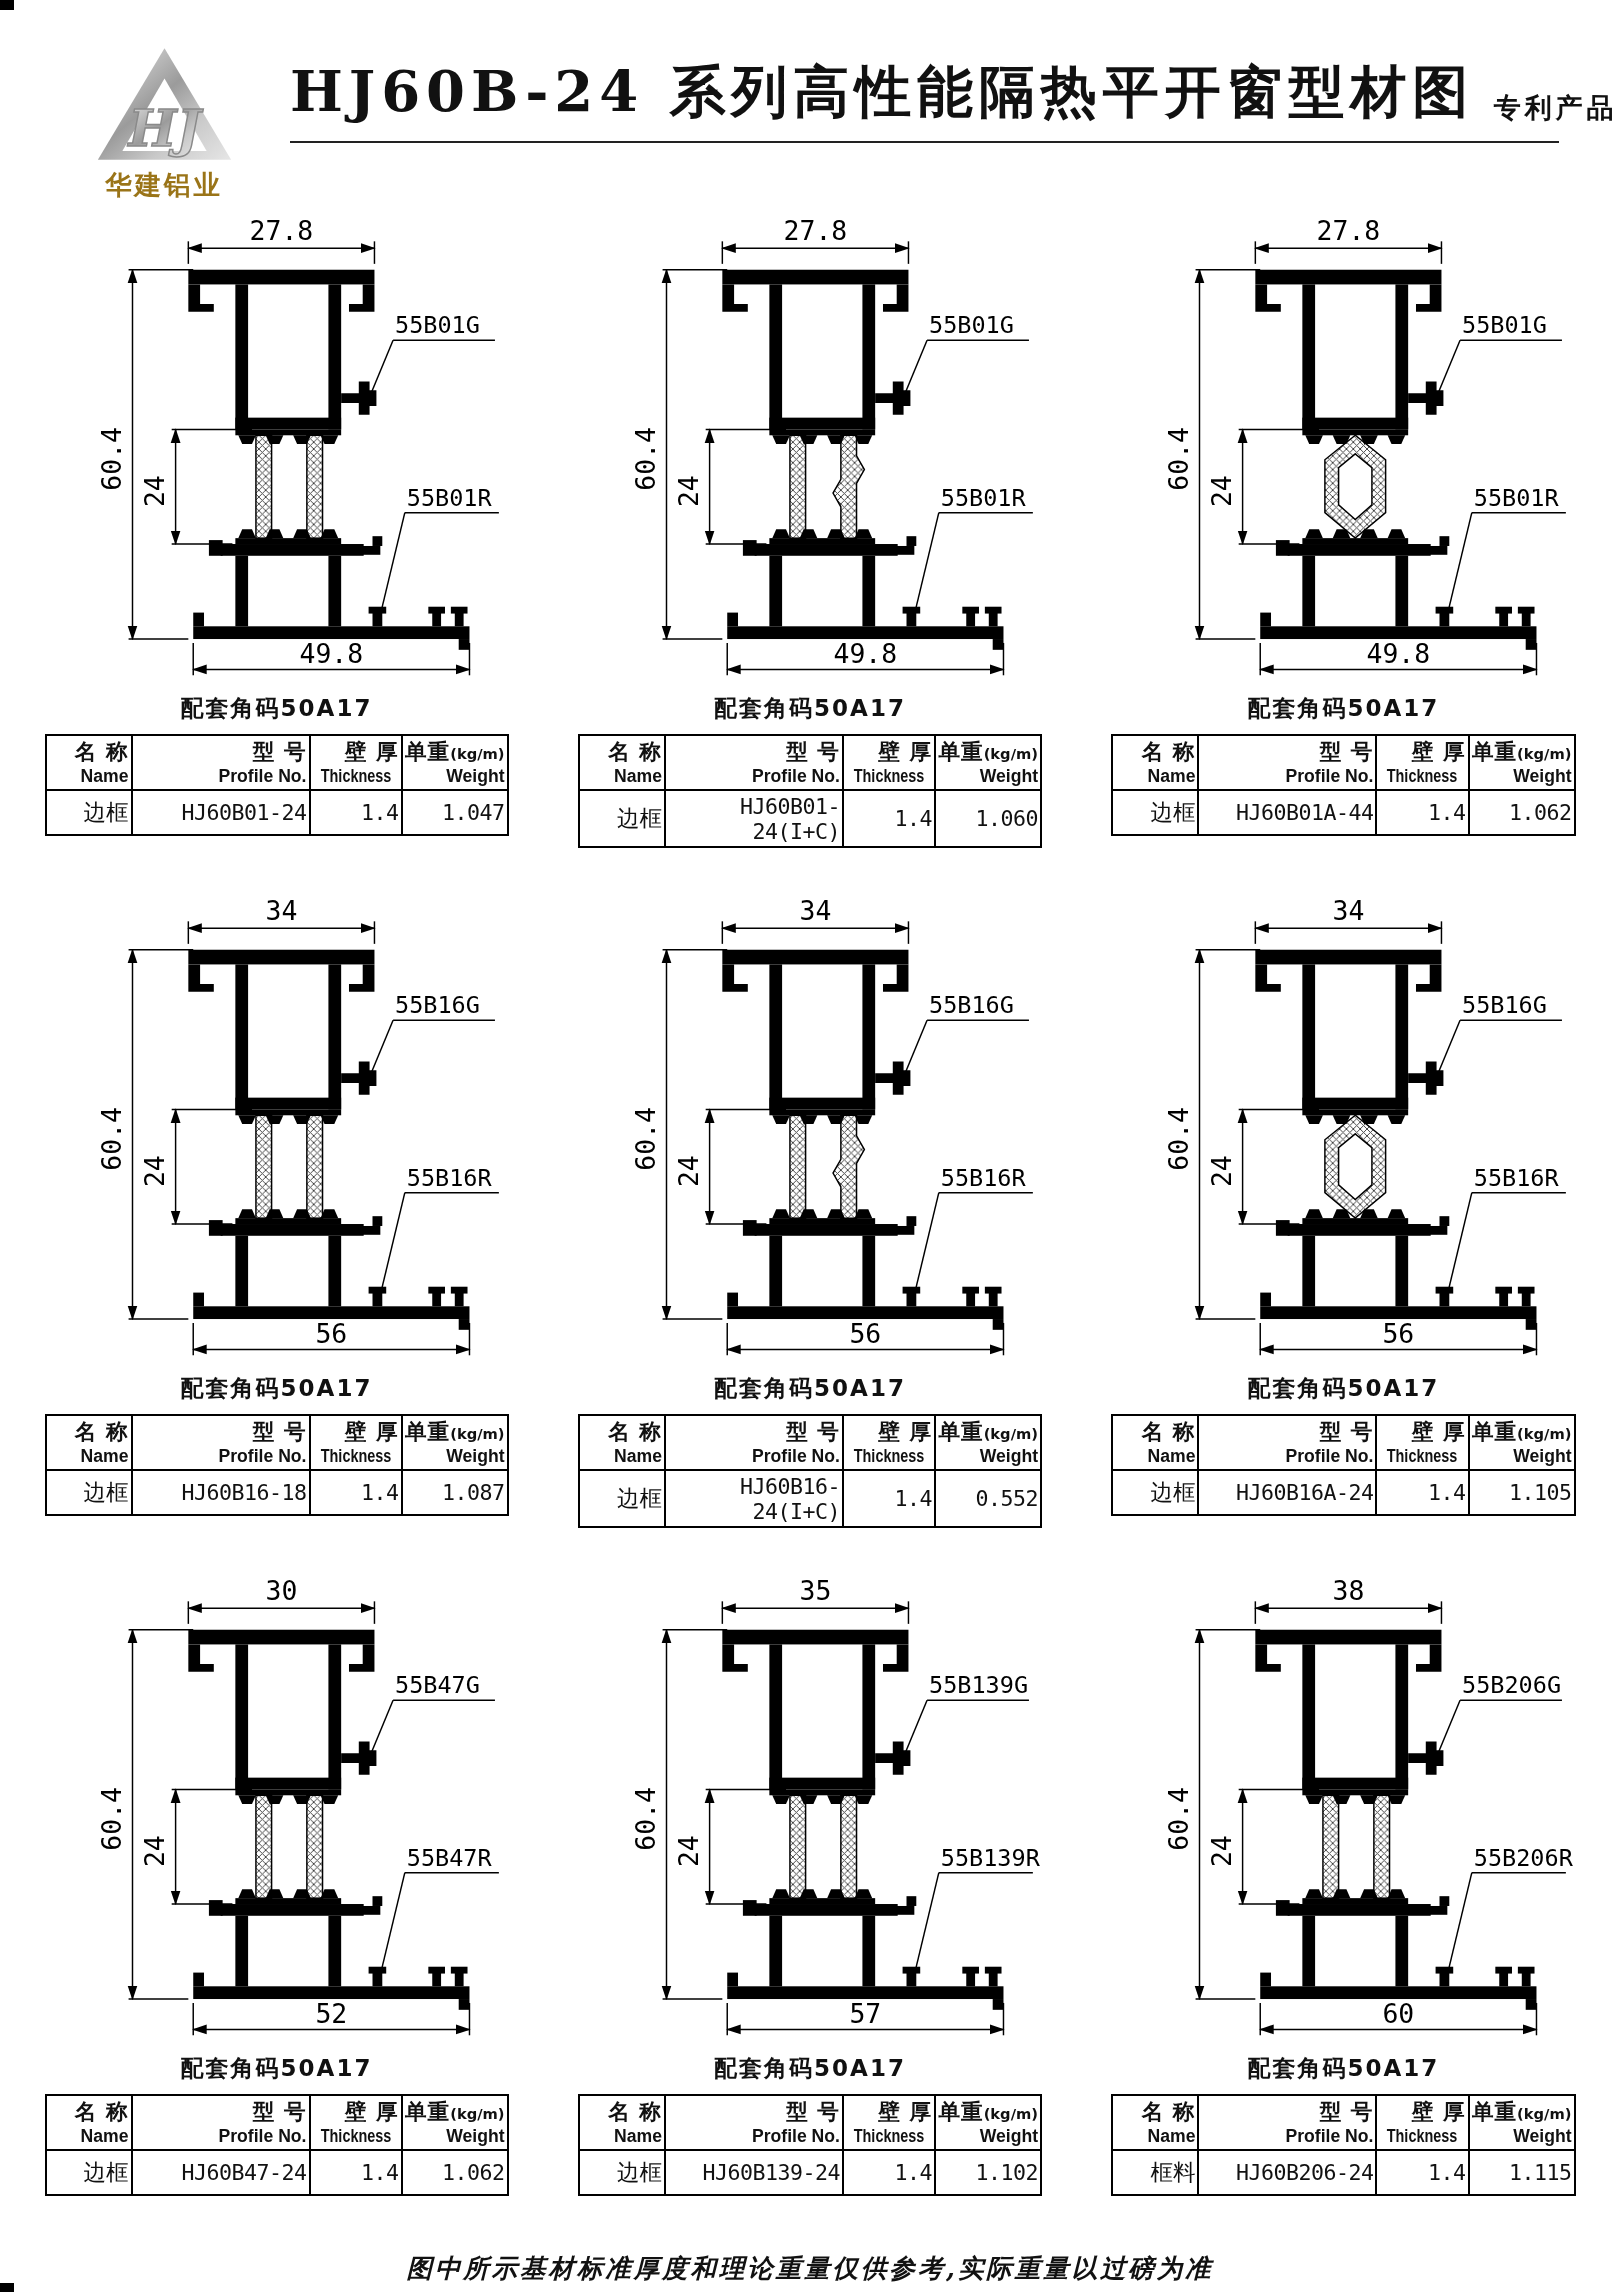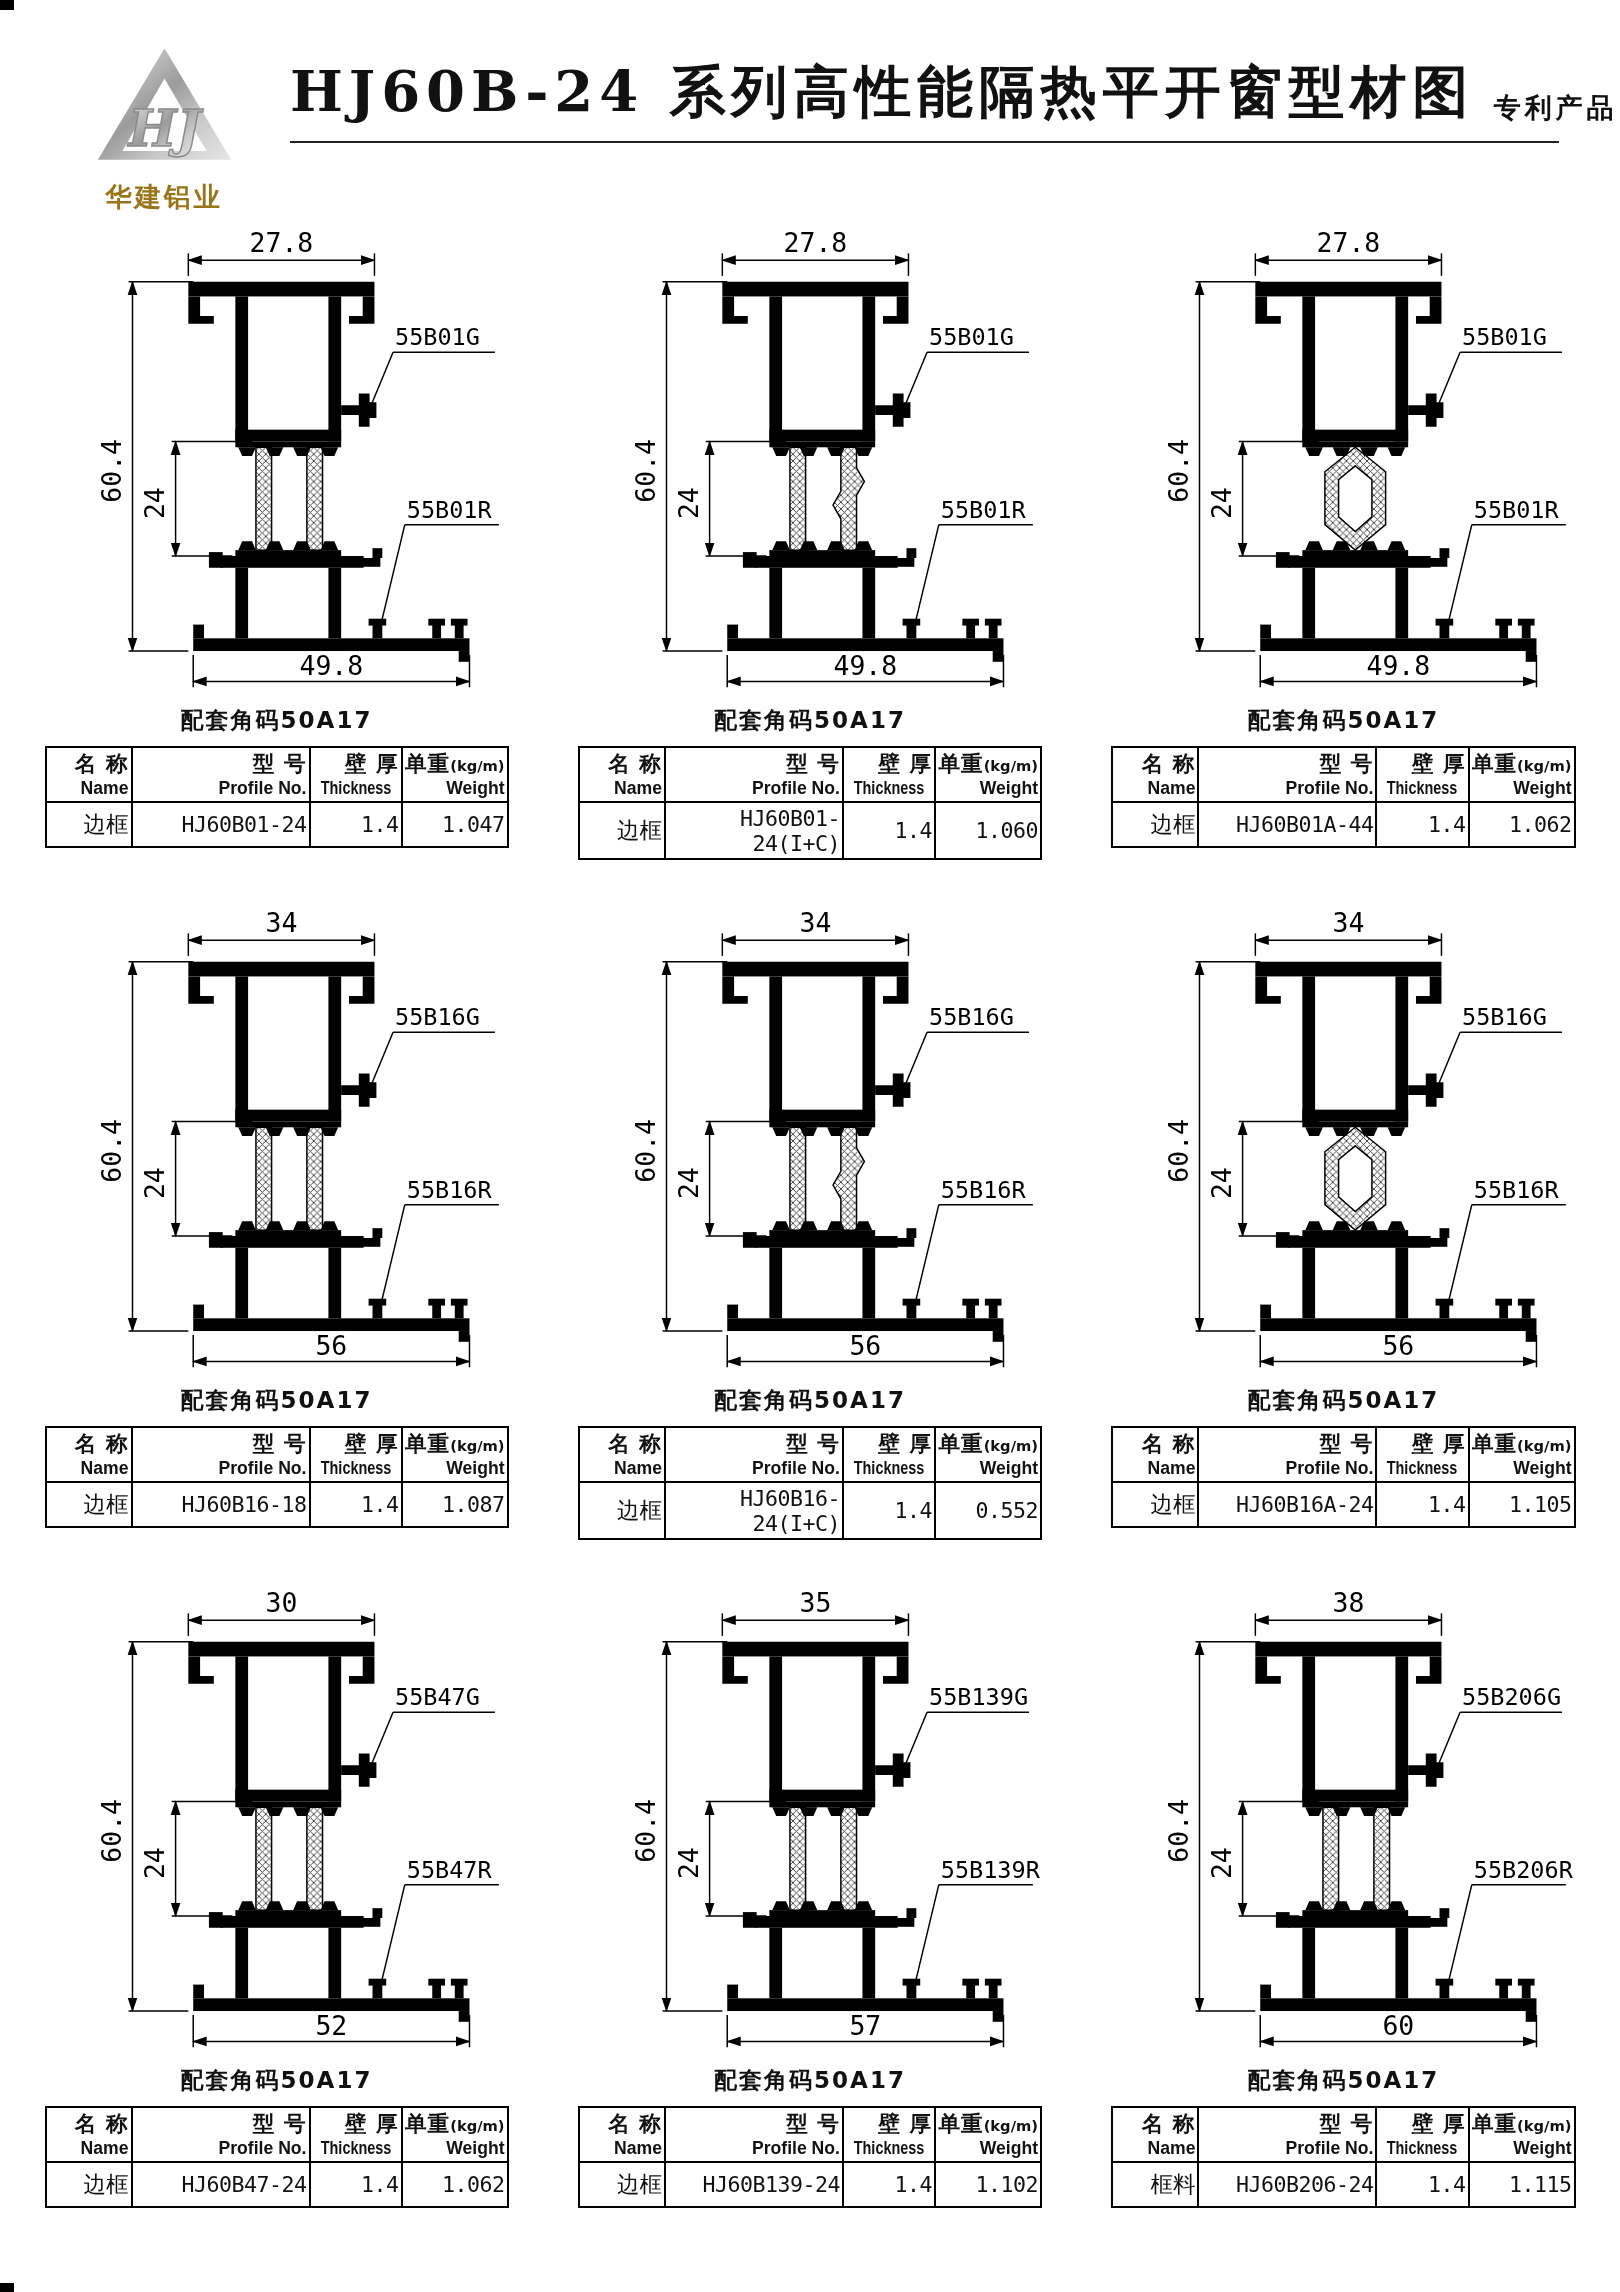--- a/index.html
+++ b/index.html
@@ -6,21 +6,21 @@
   html,body{background:#9a9a9a}
   .page{position:relative;width:1620px;height:2293px;background:#fff;color:#111;
         font-family:"DejaVu Sans",sans-serif;overflow:hidden;margin:0 auto}
   .crop{position:absolute;background:#000;width:13.7px;height:9.8px}
   .crop.tl{left:0;top:0}
   .crop.bl{left:0;bottom:0}
 
   
   .header{display:flex;gap:33px;padding:45px 61px 0 71px}
   .logo-wrap{flex:0 0 186px;text-align:center}
-  .company-name{color:#9a7418;font-weight:bold;font-size:26.5px;letter-spacing:2.9px;margin-top:12px;
+  .company-name{color:#9a7418;font-weight:bold;font-size:26.5px;letter-spacing:2.9px;margin-top:0px;
                 font-family:"DejaVu Serif",serif}
   .title-block{flex:1;padding-top:9.8px;min-width:0}
   .title-row{display:flex;justify-content:space-between;align-items:flex-end;gap:19.6px}
   .title-cn{font-size:56px;font-weight:800;letter-spacing:5.9px;font-family:"DejaVu Serif",serif;white-space:nowrap}
   .patent{font-size:27px;font-weight:700;letter-spacing:3.9px;padding-bottom:4.9px;white-space:nowrap}
   .rule{border-top:2.9px solid #222;margin:9.8px 0 7.8px}
   .title-en{font-size:29px;font-weight:700;text-align:center;font-family:"Liberation Sans",sans-serif;
             letter-spacing:0.5px;white-space:nowrap}
 
   
@@ -1014,14 +1014,15 @@
           <td>框料</td>
           <td class="mono">HJ60B206-24</td>
           <td class="mono">1.4</td>
           <td class="mono">1.115</td>
         </tr>
       </tbody>
     </table>
   </div>
 </div>
 
+  <div class="footer">图中所示基材标准厚度和理论重量仅供参考,实际重量以过磅为准</div>
 </div>
 
 
 </body></html>

